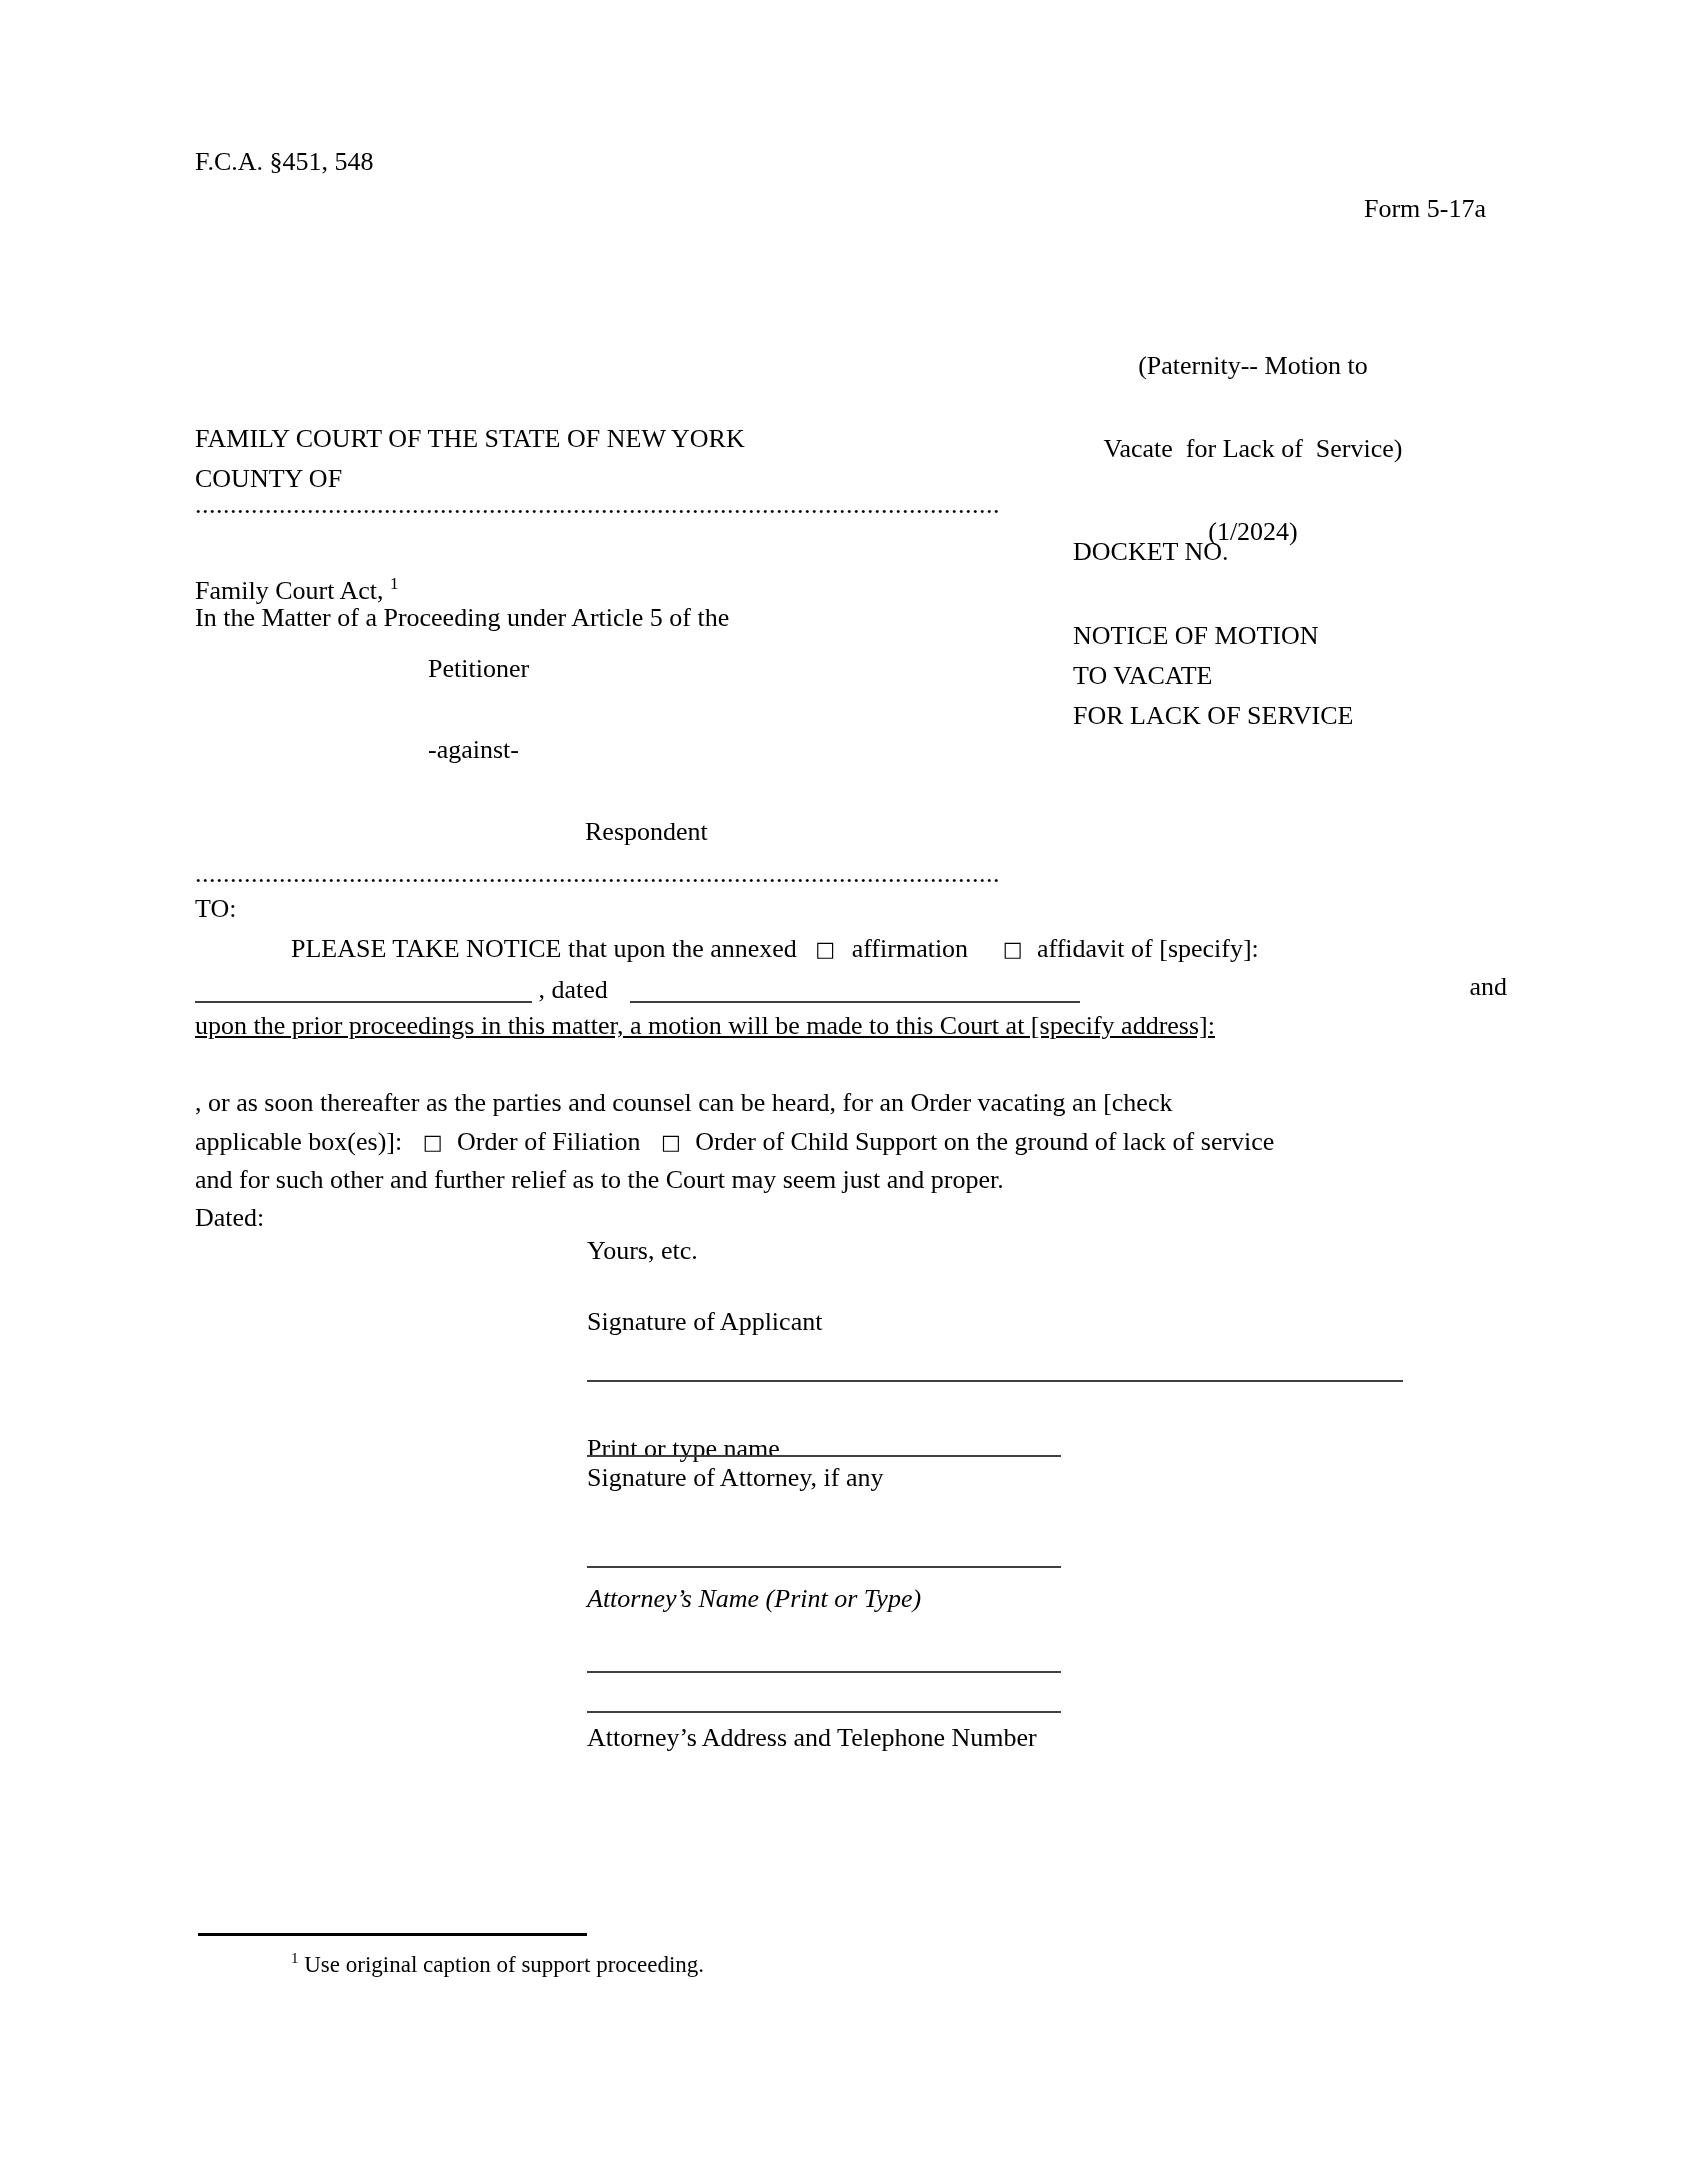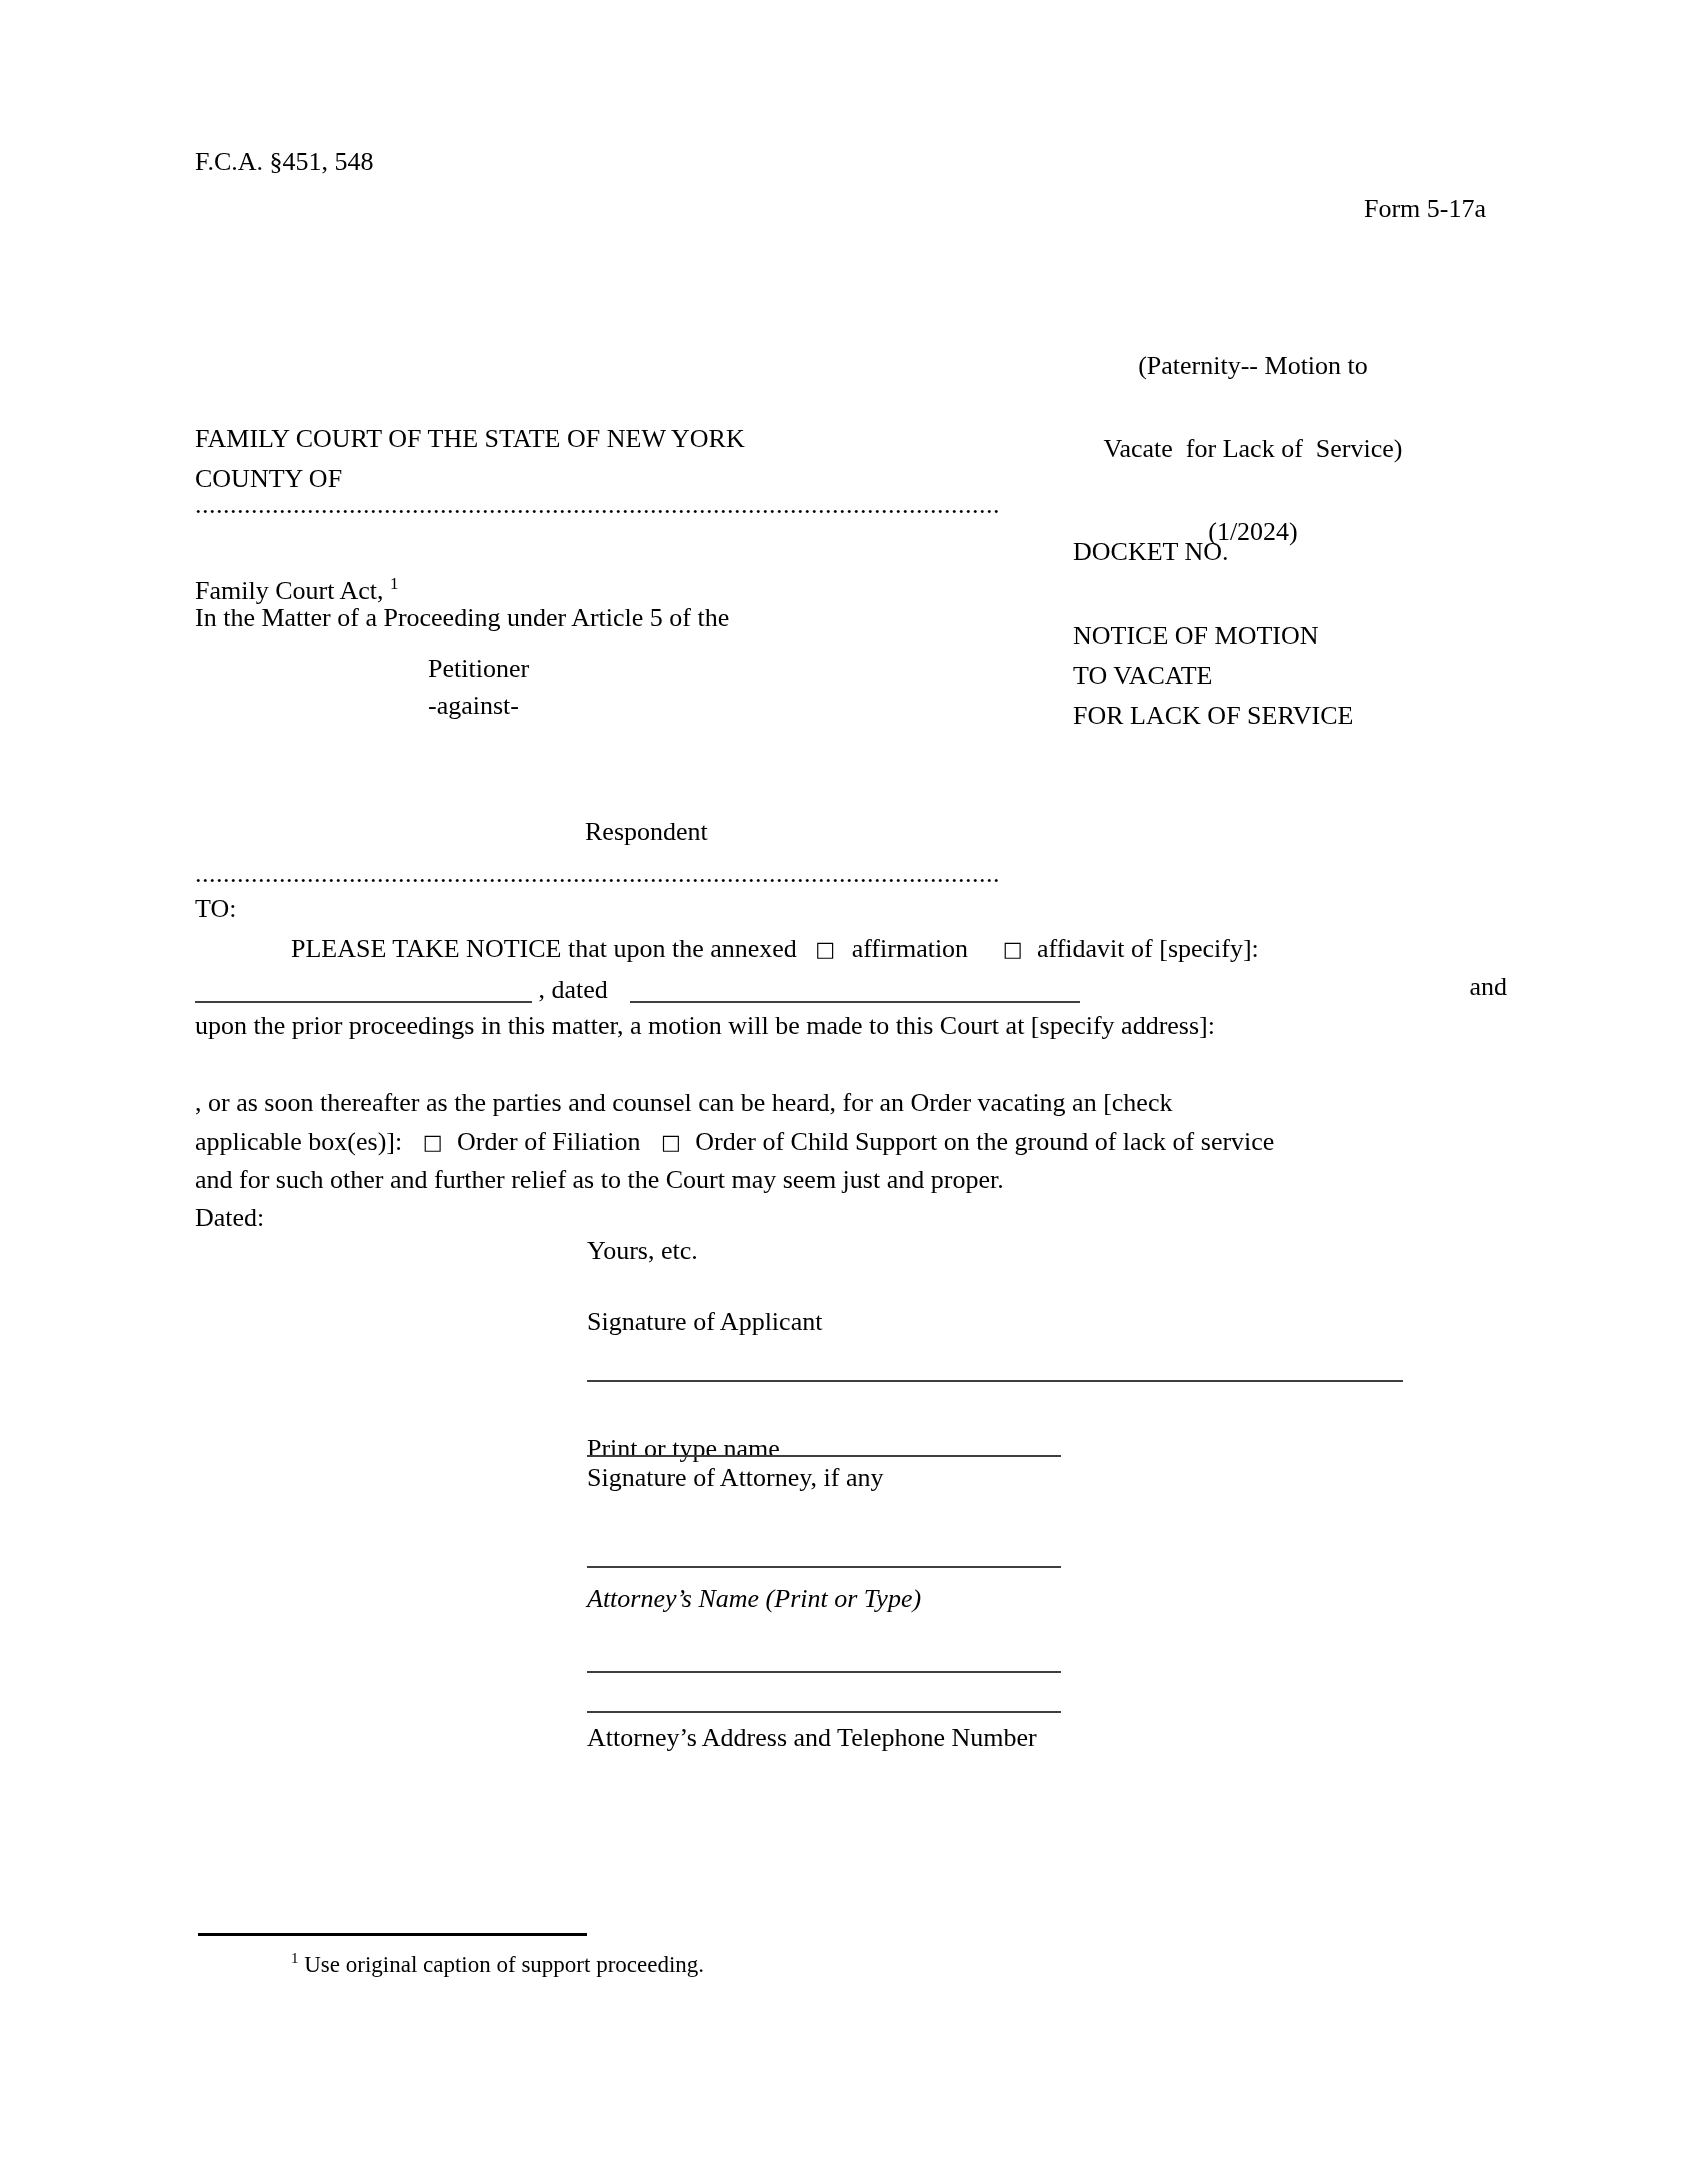--- a/index.html
+++ b/index.html
@@ -84,21 +84,21 @@
   </div>
 
   <div class="abs lh40" style="left:1073px; top:616px;">
     <div>NOTICE OF MOTION</div>
     <div>TO VACATE</div>
     <div>FOR LACK OF SERVICE</div>
   </div>
 
   <div class="abs" style="left:428px; top:654px;">Petitioner</div>
 
-  <div class="abs" style="left:428px; top:691px;">-against-</div>
+  <div class="abs" style="left:428px; top:735px;">-against-</div>
 
   <div class="abs" style="left:585px; top:817px;">Respondent</div>
 
   <div class="abs dotted" style="left:195px; top:859px;">......................................................................................................................................................</div>
 
   <div class="abs" style="left:195px; top:894px;">TO:</div>
 
   <div class="abs nowrap" style="left:291px; top:934px;">
     <span>PLEASE TAKE NOTICE that upon the annexed</span>
     <span class="cb" style="margin-left:12px; margin-right:10px;">□</span>
@@ -107,21 +107,21 @@
     <span>affidavit of [specify]:</span>
   </div>
 
   <div class="abs nowrap" style="left:195px; top:972px; width:1312px;">
     <span class="blank" style="width:337px;"></span>
     <span>, dated</span>
     <span class="blank" style="width:450px; margin-left:16px;"></span>
     <span class="right-anchor">and</span>
   </div>
 
-  <div class="abs nowrap" style="left:195px; top:1011px;">upon the prior proceedings in this matter, a motion will be made to this Court at [specify address]:</div>
+  <div class="abs nowrap" style="left:195px; top:1011px;text-decoration:underline;">upon the prior proceedings in this matter, a motion will be made to this Court at [specify address]:</div>
 
 
   <div class="abs nowrap" style="left:195px; top:1088px;">, or as soon thereafter as the parties and counsel can be heard, for an Order vacating an [check</div>
 
   <div class="abs nowrap" style="left:195px; top:1127px;">
     <span class="pre">applicable box(es)]:</span>
     <span class="cb" style="margin-left:14px; margin-right:8px;">□</span>
     <span>Order of Filiation</span>
     <span class="cb" style="margin-left:14px; margin-right:8px;">□</span>
     <span>Order of Child Support on the ground of lack of service</span>

